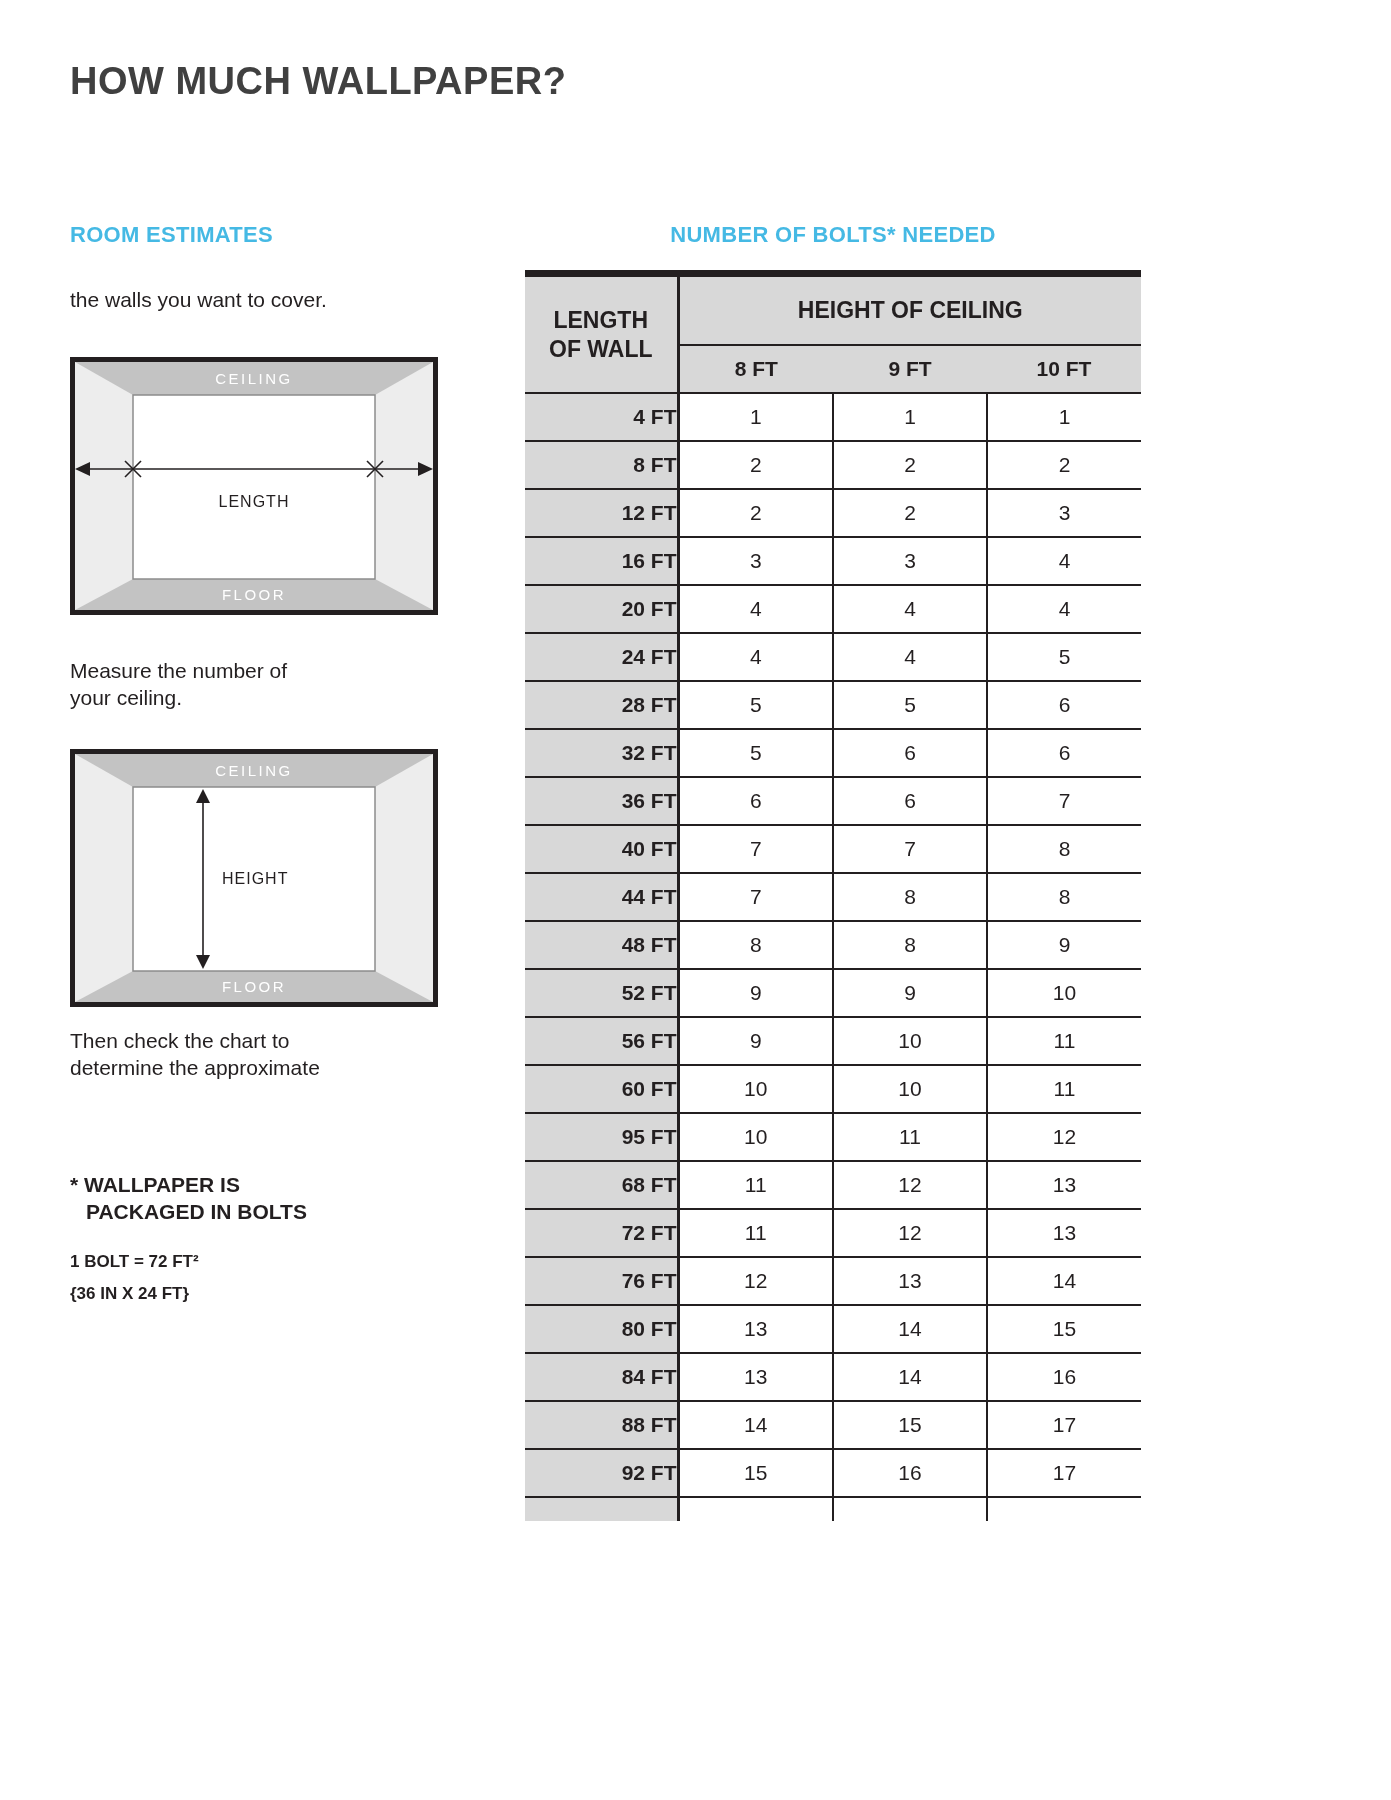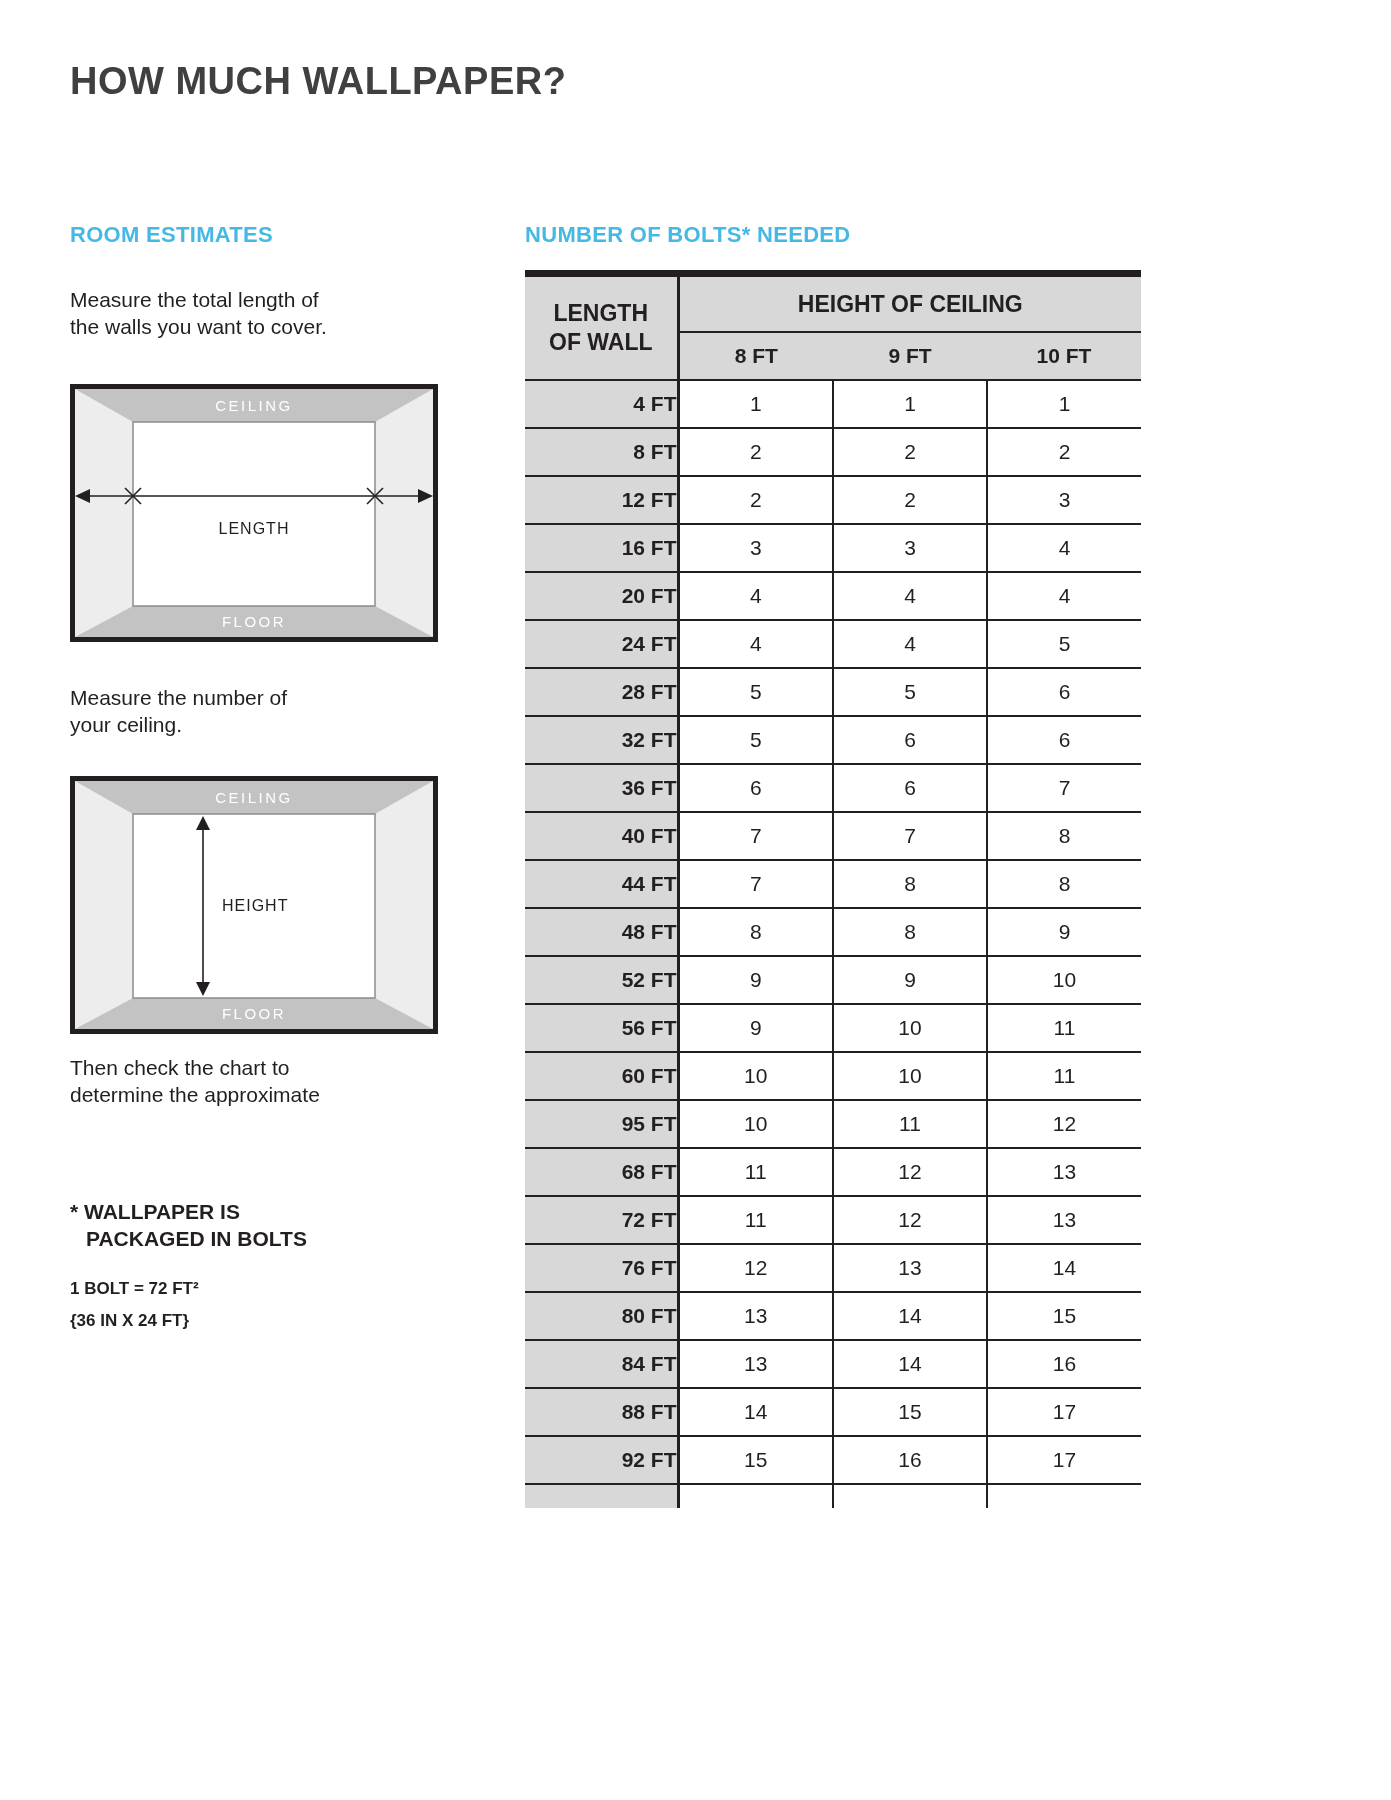--- a/index.html
+++ b/index.html
@@ -24,31 +24,31 @@
   .diagram-2 { margin-top: 38px; }
   .step-3 { margin-top: 20px; }
   .note { margin-top: 90px; font-size: 21px; line-height: 27px; font-weight: bold; }
   .note .indent { padding-left: 16px; }
   .bolt-info { margin-top: 21px; font-size: 17px; line-height: 32px; font-weight: bold; }
   .band-text { font-family: "Liberation Sans", sans-serif; font-size: 15px; fill: #ffffff; letter-spacing: 2.5px; text-anchor: middle; }
   .dim-text { font-family: "Liberation Sans", sans-serif; font-size: 16px; fill: #231f20; letter-spacing: 1px; text-anchor: middle; }
   .dim-text-start { text-anchor: start; }
   
   .right-col { position: absolute; left: 525px; top: 222px; width: 616px; }
-  .table-heading { }
+  .table-heading { text-align: center; }
   .table-wrap { margin-top: 22px; border-top: 7px solid #231f20; }
   table.bolts-table { border-collapse: collapse; width: 616px; table-layout: fixed; }
   .bolts-table th, .bolts-table td { text-align: center; vertical-align: middle; }
   .bolts-table th.corner {
     background: #d8d8d8; border-right: 3px solid #231f20; border-bottom: 2px solid #231f20;
     font-size: 23px; font-weight: bold; line-height: 29px;
   }
   .bolts-table th.group {
     background: #d8d8d8; border-bottom: 2px solid #231f20;
-    height: 55px; font-size: 23px; font-weight: bold;
+    height: 68px; font-size: 23px; font-weight: bold;
   }
   .bolts-table th.sub {
     background: #d8d8d8; border-bottom: 2px solid #231f20;
     height: 48px; font-size: 21px; font-weight: bold;
   }
   .bolts-table tbody th {
     background: #d8d8d8; border-right: 3px solid #231f20; border-bottom: 2px solid #231f20;
     height: 48px; font-size: 21px; font-weight: bold; text-align: right;
   }
   .bolts-table tbody td {
@@ -62,21 +62,20 @@
 <body>
 
 <div>
 
   <h1 class="page-title">HOW MUCH WALLPAPER?</h1>
 
   <div class="left-col">
     <h2 class="section-heading">ROOM ESTIMATES</h2>
 
     <div class="step step-1">
-      <div>Measure the total length of</div>
       <div>the walls you want to cover.</div>
     </div>
 
     <svg class="diagram diagram-1" width="368" height="258" viewBox="0 0 368 258">
       <rect x="2.5" y="2.5" width="363" height="253" fill="#ededed" stroke="#231f20" stroke-width="5"></rect>
       <polygon points="5,5 363,5 305,38 63,38" fill="#c3c3c3"></polygon>
       <polygon points="5,253 363,253 305,222 63,222" fill="#c3c3c3"></polygon>
       <rect x="63" y="38" width="242" height="184" fill="#ffffff" stroke="#8c8c8c" stroke-width="1.5"></rect>
       <text x="184" y="27" class="band-text">CEILING</text>
       <text x="184" y="243" class="band-text">FLOOR</text>

